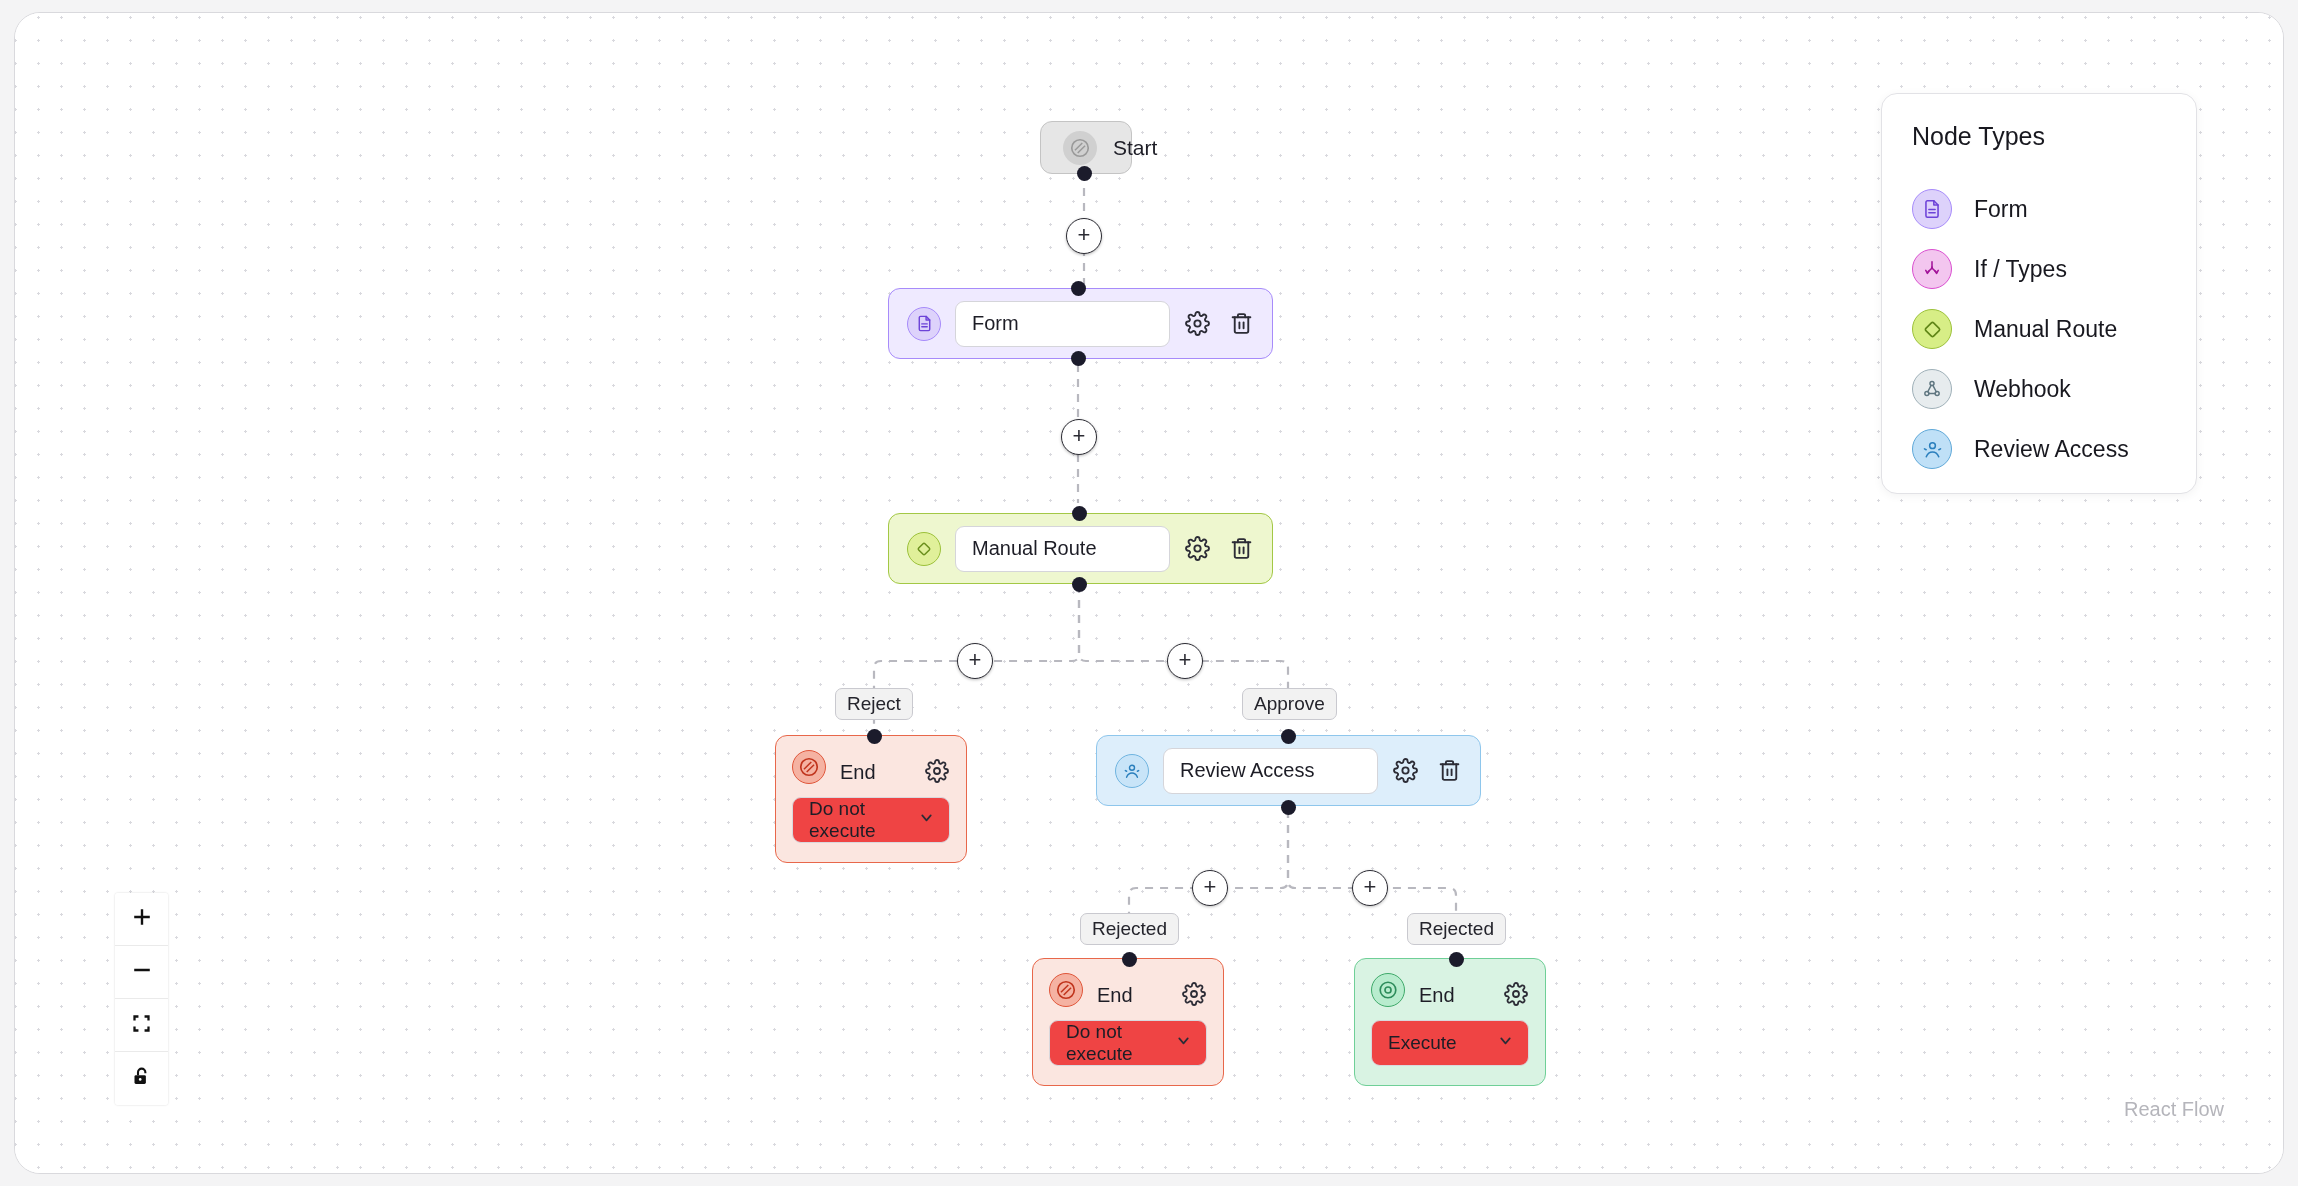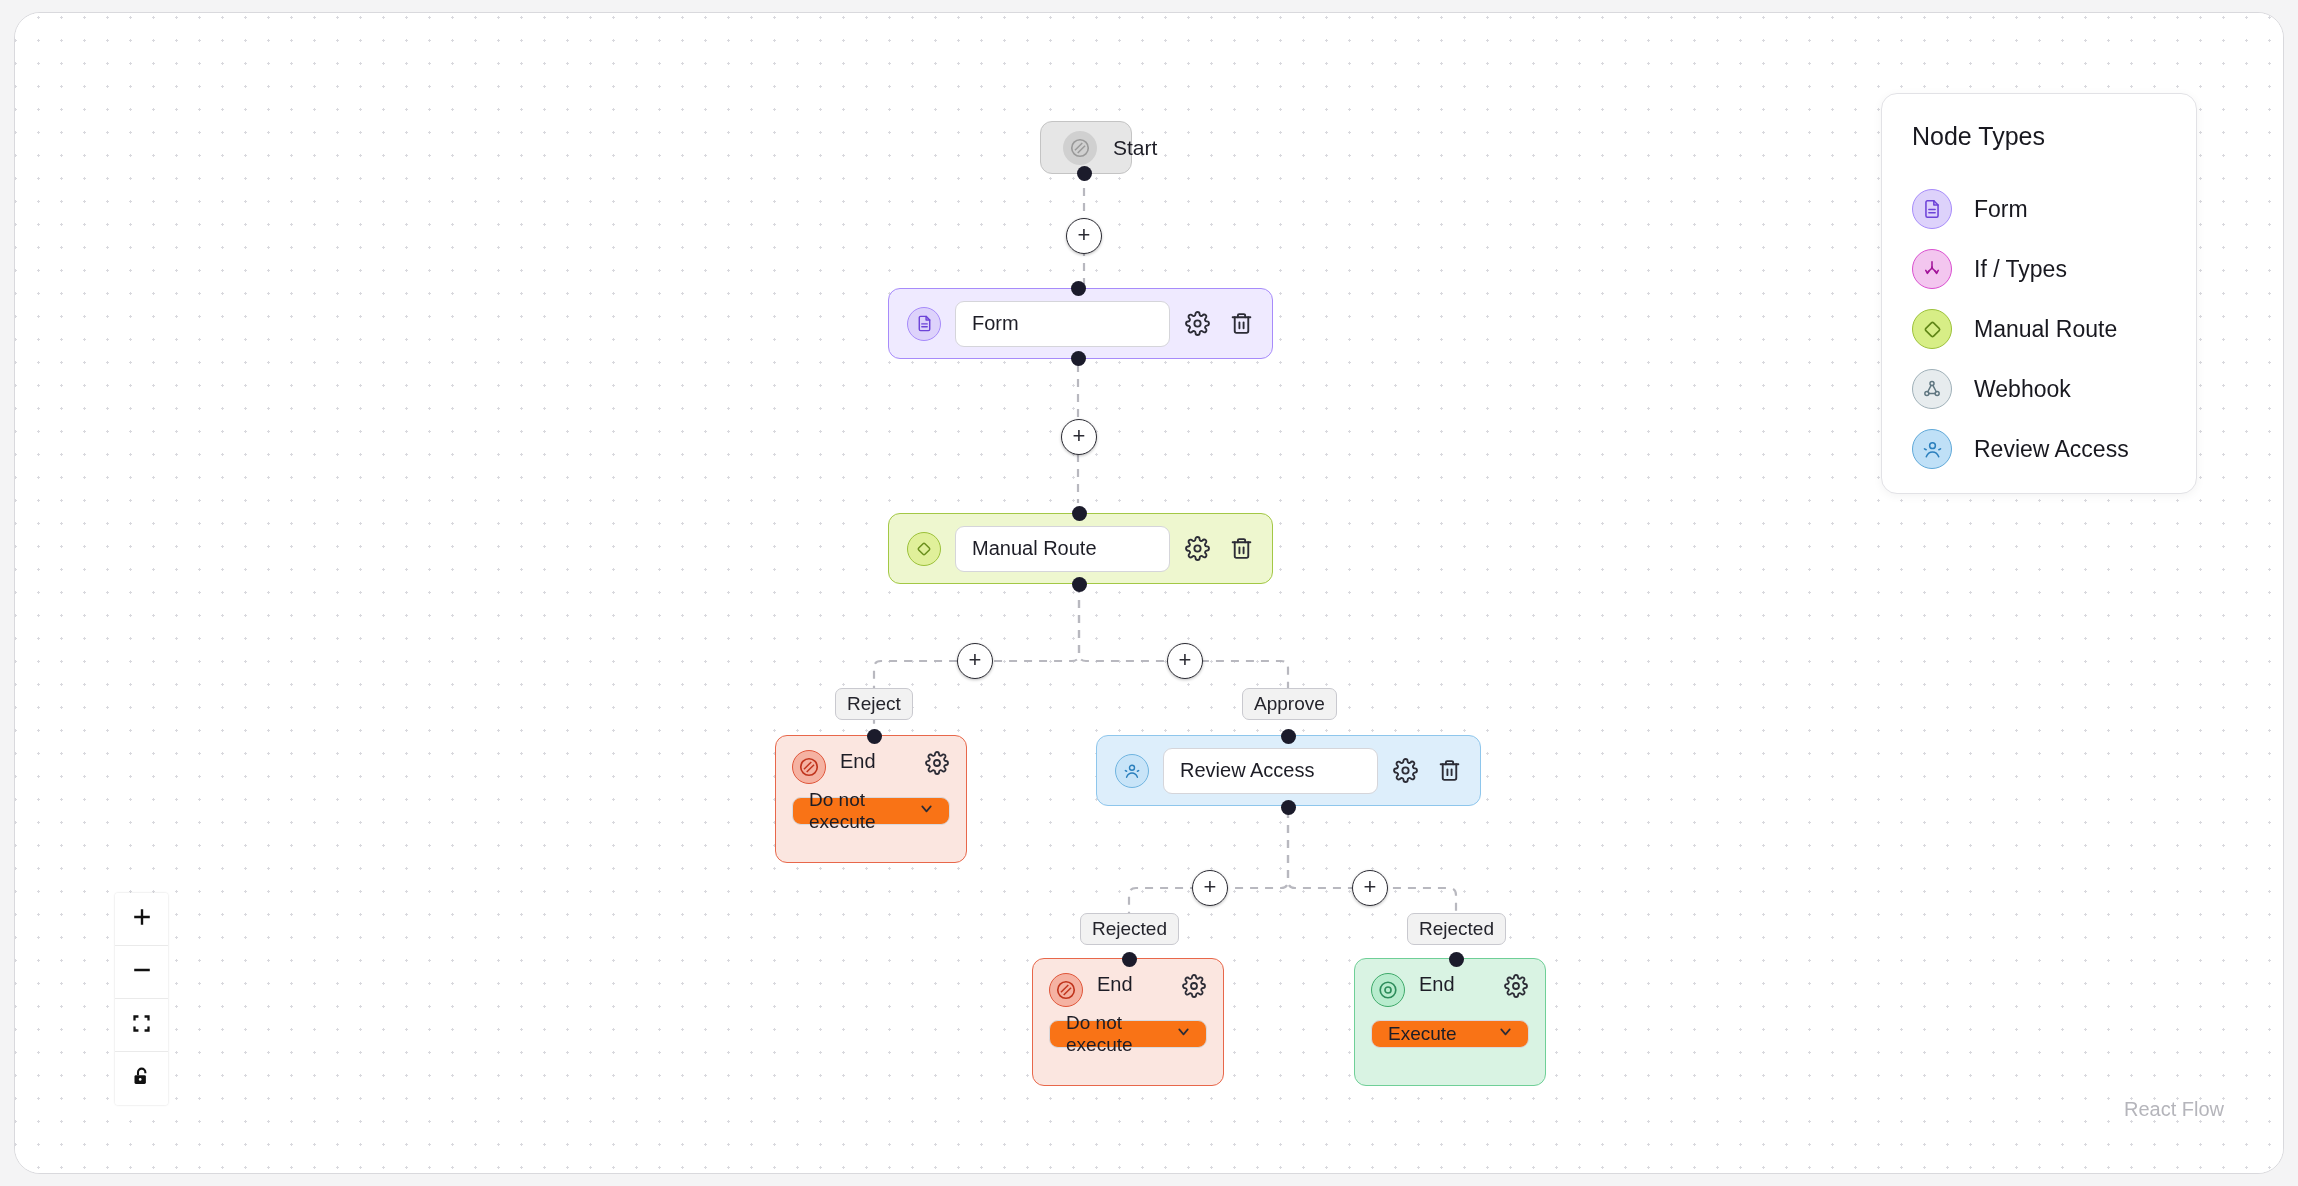--- a/index.html
+++ b/index.html
@@ -56,24 +56,24 @@
   .node.route   { background: #eef7cf; border: 1.6px solid #a3c845; }
   .node.review  { background: #ddeefb; border: 1.6px solid #8ec6ec; }
 
   .node.endnode {
     border-radius: 12px;
     padding: 14px 16px;
     display: flex; flex-direction: column; gap: 13px;
   }
   .node.endnode.red   { background: #fbe6e0; border: 1.4px solid #e8674a; }
   .node.endnode.green { background: #d9f3e3; border: 1.4px solid #6fcf97; }
-  .end-head { display: flex; align-items: flex-start; gap: 14px; }
+  .end-head { display: flex; align-items: flex-end; gap: 14px; }
   .end-head .end-label { font-size: 20px; color: #1d1d26; flex: 1; }
   .select {
-    height: 28px; background: #f97316;
+    height: 46px; background: #ef4444;
     border: 1px solid #d8d8dd; border-radius: 9px;
     display: flex; align-items: center; justify-content: space-between;
     padding: 0 14px 0 16px;
     font-size: 19px; color: #1d1d26;
   }
 
   
   .badge {
     width: 34px; height: 34px; border-radius: 50%;
     display: flex; align-items: center; justify-content: center;

